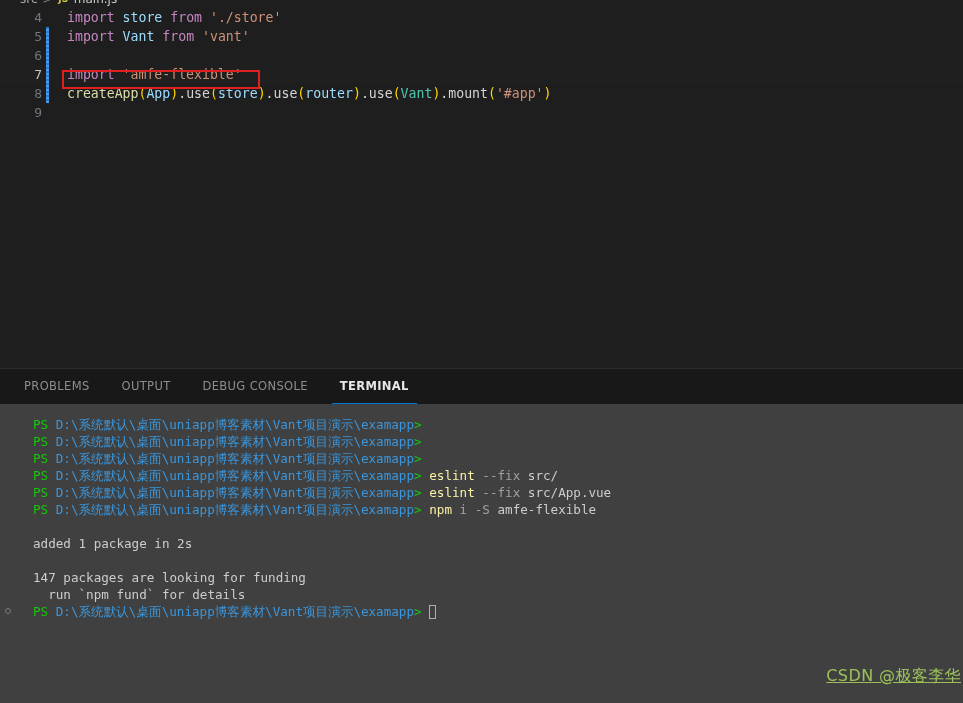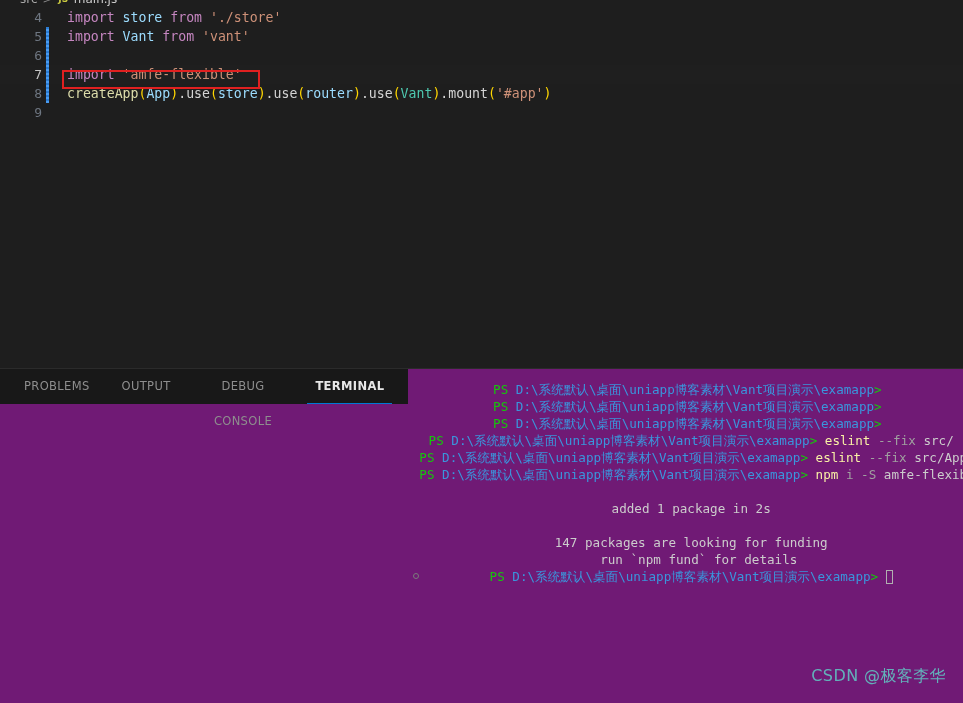--- a/index.html
+++ b/index.html
@@ -137,27 +137,26 @@
   .t-var    { color: #9cdcfe; }   
   .t-str    { color: #ce9178; margin-top: 32px; }   
   .t-fn     { color: #dcdcaa; }   
   .t-class  { color: #4ec9b0; }   
   .t-plain  { color: #d4d4d4; }
   .t-br1    { color: #ffd700; }   
 
   
   .panel {
     flex: 1 1 auto;
-    background: #701a75;
+    background: #404040;
     border-top: 1px solid #2b2b2b;
     display: flex;
-    flex-direction: row;
-    overflow: hidden;
-    position: relative;
-    text-align: center;
+    flex-direction: column;
+    overflow: hidden;
+    position: relative;
   }
   .panel-tabs {
     height: 35px;
     min-height: 35px;
     display: flex;
     align-items: center;
     padding-left: 16px;
     background: #181818;
   }
   .panel-tab {
@@ -194,21 +193,21 @@
     font-family: "DejaVu Sans Mono", monospace;
     font-size: 12.6px;
     line-height: 17px;
     color: #cccccc;
     overflow: hidden;
     position: relative;
   }
   .term-line {
     height: 17px;
     white-space: pre;
-    padding-left: 11px;
+    padding-left: 33px;
     position: relative;
   }
   .term-line.blank { color: transparent; }
   .deco {
     position: absolute;
     left: 5px;
     top: 5px;
     width: 6px;
     height: 6px;
     border: 1px solid #7a7a7a;
@@ -227,28 +226,29 @@
     height: 14px;
     border: 1px solid #b0b0b0;
     box-sizing: border-box;
     vertical-align: -3px;
     background: transparent;
   }
 
   
   .watermark {
     position: absolute;
-    right: 17px;
+    right: 2px;
     bottom: 16px;
     font-size: 16px;
-    color: #5eead4;
+    color: #bef264;
     opacity: 0.72;
     font-family: "DejaVu Sans", sans-serif;
     letter-spacing: 0.4px;
     pointer-events: none;
+    text-decoration: underline;
   }
 </style>
 </head>
 <body>
 
 <div class="app">
 
   <div class="breadcrumb-strip">
     <div class="breadcrumb">
       <span>src</span>

